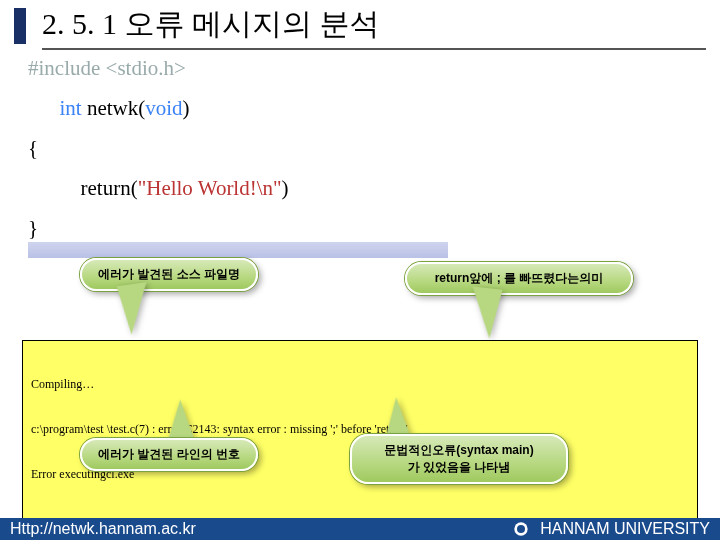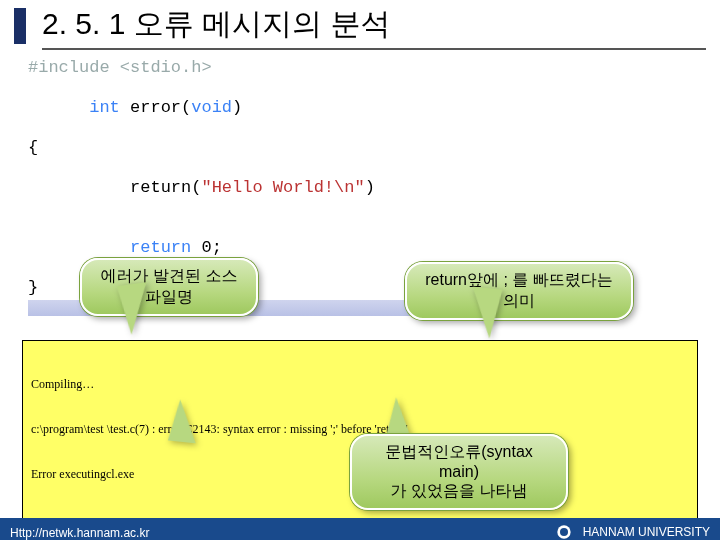--- a/index.html
+++ b/index.html
@@ -1,93 +1,92 @@
 <!DOCTYPE html>
 <html><head>
 <meta charset="utf-8">
 <style>
   html,body{margin:0;padding:0;width:720px;height:540px;font-family:"Malgun Gothic","Apple SD Gothic Neo",Arial,sans-serif;background:#fff;color:#000;overflow:hidden}
   .slide{position:relative;width:720px;height:540px}
   
   .title-wrap{position:absolute;left:14px;top:4px;right:14px}
   .title-bar{position:absolute;left:0;top:4px;width:12px;height:36px;background:#1a2f66}
-  .title-text{position:absolute;left:28px;top:0;font-size:30px;font-family:Liberation Sans, sans-serif;color:#000}
+  .title-text{position:absolute;left:28px;top:0;font-size:30px;font-family:Liberation Serif, serif;color:#000}
   .title-underline{position:absolute;left:28px;top:44px;right:0;height:2px;background:#555}
   
   .code-area{position:absolute;left:28px;top:58px;right:28px}
-  .code-line{font-family:Liberation Mono, monospace;font-size:17px;line-height:20px;white-space:pre}
+  .code-line{font-family:Liberation Serif, serif;font-size:21px;line-height:20px;white-space:pre}
   .c-blue{color:#3b82f6}
   .c-grey{color:#9aa}
   .c-red{color:#b33}
   .sel-bar{display:inline-block;width:420px;height:16px;background:linear-gradient(#cfd4ee,#b9c1e6);vertical-align:middle}
   
   .callout{
     position:absolute;border-radius:18px;padding:6px 12px;
-    font-size:16px;text-align:center;color:#000;
+    font-size:12px;text-align:center;color:#000;
     background:linear-gradient(#d6e9b8,#b7d880 60%,#9fc95f);
     border:2px solid #fff;
     box-shadow:0 0 0 1px #7aa23e, 3px 3px 6px rgba(0,0,0,0.35);
+    font-weight:bold;
   }
   .pointer{
     position:absolute;width:0;height:0;
     filter:drop-shadow(2px 2px 3px rgba(0,0,0,0.3));
   }
   
   .compiler-box{
     position:absolute;left:22px;right:22px;top:340px;
     background:#ffff66;border:1px solid #000;
     font-family:"Times New Roman",Batang,serif;font-size:12px;
     padding:6px 8px;line-height:15px;white-space:pre-wrap;
   }
   
-  .footer{position:absolute;left:0;right:0;bottom:0;height:22px;background:#194a8c;color:#fff;font-size:12px;display:flex;align-items:flex-end;justify-content:space-between;padding:0 10px}
+  .footer{position:absolute;left:0;right:0;bottom:0;height:22px;background:#194a8c;color:#fff;font-size:16px;display:flex;align-items:center;justify-content:space-between;padding:0 10px}
   .footer .logo{display:inline-flex;align-items:center;gap:11px}
   .footer .logo svg{width:16px;height:16px}
 </style>
 </head>
 <body>
 
 <div class="slide">
 
   <div class="title-wrap">
     <div class="title-bar"></div>
     <div class="title-text">2. 5. 1 오류 메시지의 분석</div>
     <div class="title-underline"></div>
   </div>
 
   <div class="code-area">
     <div class="code-line c-grey">#include &lt;stdio.h&gt;</div>
     <div class="code-line"></div>
     <div class="code-line">
-      <span class="c-blue">int</span><span> error(</span><span class="c-blue">void</span><span>)</span>
+      <span class="c-blue">int</span><span> netwk(</span><span class="c-blue">void</span><span>)</span>
     </div>
     <div class="code-line">{</div>
     <div class="code-line">
       <span>    return(</span><span class="c-red">"Hello World!\n"</span><span>)</span>
-    </div>
-    <div class="code-line">
-      <span class="c-blue">    return</span><span> 0;</span>
     </div>
     <div class="code-line">}</div>
     <div class="code-line"><span class="sel-bar"></span></div>
   </div>
 
   <div class="callout" style="left:80px;top:258px;width:150px">에러가 발견된 소스 파일명</div>
   <div class="pointer" style="left:120px;top:284px;border-left:8px solid transparent;border-right:22px solid transparent;border-top:50px solid #b7d880;transform:rotate(-8deg)"></div>
 
   <div class="callout" style="left:405px;top:262px;width:200px">return앞에 ; 를 빠뜨렸다는의미</div>
   <div class="pointer" style="left:470px;top:288px;border-left:22px solid transparent;border-right:8px solid transparent;border-top:50px solid #b7d880;transform:rotate(6deg)"></div>
 
   <div class="compiler-box">
     <div>Compiling…</div>
     <div>c:\program\test \test.c(7) : error C2143: syntax error : missing ';' before 'return'</div>
     <div>Error executingcl.exe</div>
   </div>
 
   <div class="pointer" style="left:170px;top:400px;border-left:8px solid transparent;border-right:20px solid transparent;border-bottom:42px solid #b7d880;transform:rotate(6deg)"></div>
+  <div class="callout" style="left:80px;top:438px;width:150px">에러가 발견된 라인의 번호</div>
 
   <div class="pointer" style="left:380px;top:398px;border-left:20px solid transparent;border-right:8px solid transparent;border-bottom:44px solid #b7d880;transform:rotate(-10deg)"></div>
   <div class="callout" style="left:350px;top:434px;width:190px;white-space:pre-line">문법적인오류(syntax main)
 가 있었음을 나타냄</div>
 
   <div class="footer">
     <span>Http://netwk.hannam.ac.kr</span>
     <span class="logo">
       <svg viewBox="0 0 24 24">
           <circle cx="12" cy="12" r="10" fill="#fff"></circle>

